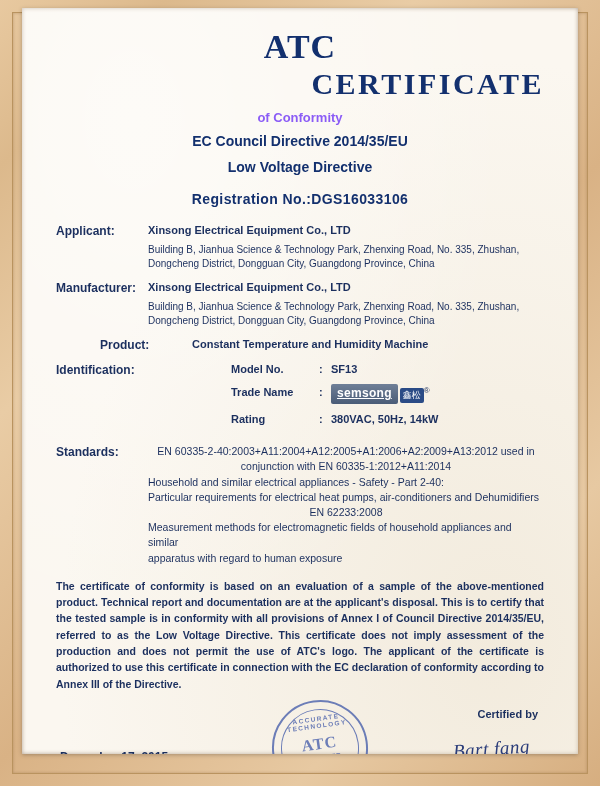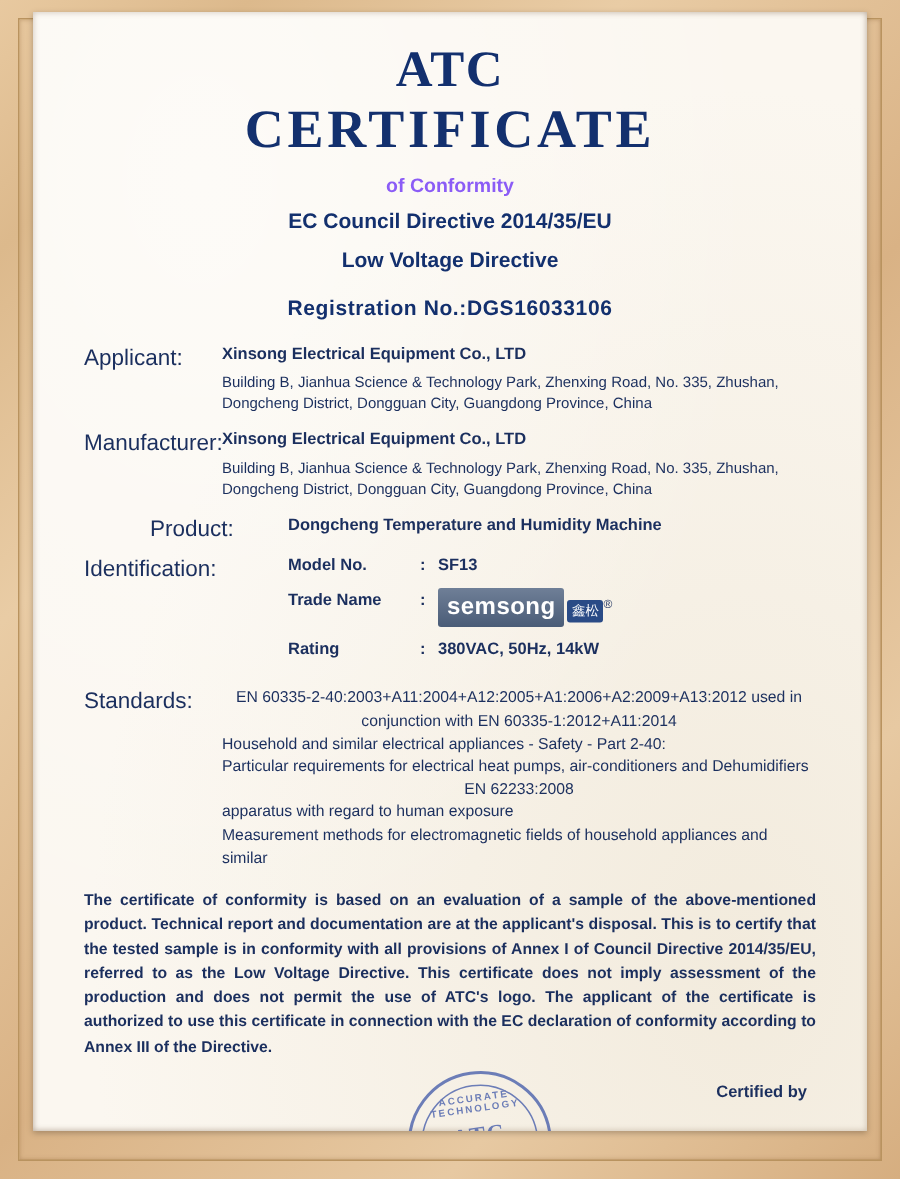--- a/index.html
+++ b/index.html
@@ -67,23 +67,23 @@
     font-family: "Liberation Serif", serif;
     font-weight: bold;
     font-size: 34px;
     letter-spacing: 1px;
     color: #13306e;
     line-height: 1;
     margin-top: 8px;
     text-shadow: 0 1px 0 rgba(255,255,255,.6);
   }
   .cert-title {
-    text-align: center;
+    text-align: right;
     font-family: "Liberation Serif", serif;
-    font-size: 36px;
+    font-size: 30px;
     font-weight: bold;
     letter-spacing: 2.5px;
     color: #13306e;
     margin-top: 4px;
     line-height: 1.05;
   }
   .conformity {
     text-align: center;
     font-size: 13px;
     font-weight: bold;
@@ -109,62 +109,63 @@
 
   
   .rows { margin-top: 16px; }
   .row {
     display: flex;
     margin-bottom: 9px;
   }
   .row-label {
     width: 92px;
     flex: 0 0 92px;
-    font-size: 15px;
-    font-weight: normal;
+    font-size: 12px;
+    font-weight: bold;
     color: #1b2f5e;
     padding-top: 1px;
   }
   .row-value {
     flex: 1;
     font-size: 11px;
     color: #1b2f5e;
     line-height: 1.45;
   }
   .row-value.bold { font-weight: bold; }
   .addr {
     font-size: 10px;
     line-height: 1.4;
     margin-top: 4px;
     color: #1b2f5e;
   }
 
   
-  .ident-table { width: 100%; border-collapse: collapse; }
+  .ident-table { width: 100%; border-collapse: collapse; margin-left: 39px; }
   .ident-table td {
     font-size: 11px;
     color: #1b2f5e;
     padding: 0 0 7px 0;
     vertical-align: top;
   }
   .ident-key { width: 88px; font-weight: bold; }
   .ident-colon { width: 12px; font-weight: bold; }
   .ident-val { font-weight: bold; }
 
   .trade-logo {
     display: inline-block;
     background: linear-gradient(#6f7f97,#4a5c77);
     color: #fff;
-    font-size: 16px;
+    font-size: 12px;
     font-weight: bold;
     padding: 1px 6px 2px 6px;
     border-radius: 2px;
     letter-spacing: .3px;
     position: relative;
     top: -1px;
+    text-decoration: underline;
   }
   .trade-cn {
     display:inline-block;
     background:#2a4b86;
     color:#fff;
     font-size:9px;
     padding:1px 3px;
     margin-left:2px;
     border-radius:2px;
   }
@@ -286,21 +287,21 @@
           <div class="row-label">Manufacturer:</div>
           <div class="row-value">
             <div style="font-weight:bold;">Xinsong Electrical Equipment Co., LTD</div>
             <div class="addr">Building B, Jianhua Science &amp; Technology Park, Zhenxing Road, No. 335, Zhushan,</div>
             <div class="addr" style="margin-top:0;">Dongcheng District, Dongguan City, Guangdong Province, China</div>
           </div>
         </div>
 
         <div class="row" style="margin-top:6px;margin-left:44px;">
           <div class="row-label">Product:</div>
-          <div class="row-value bold">Dongcheng Temperature and Humidity Machine</div>
+          <div class="row-value bold">Constant Temperature and Humidity Machine</div>
         </div>
 
         <div class="row" style="margin-top:6px;gap:44px;">
           <div class="row-label">Identification:</div>
           <div class="row-value">
             <table class="ident-table">
               <tbody>
                   <tr>
                 <td class="ident-key">Model No.</td>
                 <td class="ident-colon">:</td>
@@ -324,22 +325,22 @@
         </div>
 
         <div class="row" style="margin-top:2px;">
           <div class="row-label">Standards:</div>
           <div class="row-value">
             <div class="std-line b">EN 60335-2-40:2003+A11:2004+A12:2005+A1:2006+A2:2009+A13:2012 used in</div>
             <div class="std-line b">conjunction with EN 60335-1:2012+A11:2014</div>
             <div class="std-line">Household and similar electrical appliances - Safety - Part 2-40:</div>
             <div class="std-line">Particular requirements for electrical heat pumps, air-conditioners and Dehumidifiers</div>
             <div class="std-line b">EN 62233:2008</div>
+            <div class="std-line">Measurement methods for electromagnetic fields of household appliances and similar</div>
             <div class="std-line">apparatus with regard to human exposure</div>
-            <div class="std-line">Measurement methods for electromagnetic fields of household appliances and similar</div>
           </div>
         </div>
 
       </div>
 
       <div class="para">The certificate of conformity is based on an evaluation of a sample of the above-mentioned product. Technical report and documentation are at the applicant's disposal. This is to certify that the tested sample is in conformity with all provisions of Annex I of Council Directive 2014/35/EU, referred to as the Low Voltage Directive. This certificate does not imply assessment of the production and does not permit the use of ATC's logo. The applicant of the certificate is authorized to use this certificate in connection with the EC declaration of conformity according to Annex III of the Directive.</div>
 
       <div class="sig-area">
         <div class="certified-by">Certified by</div>
         <div class="sig-script">Bart fang</div>

